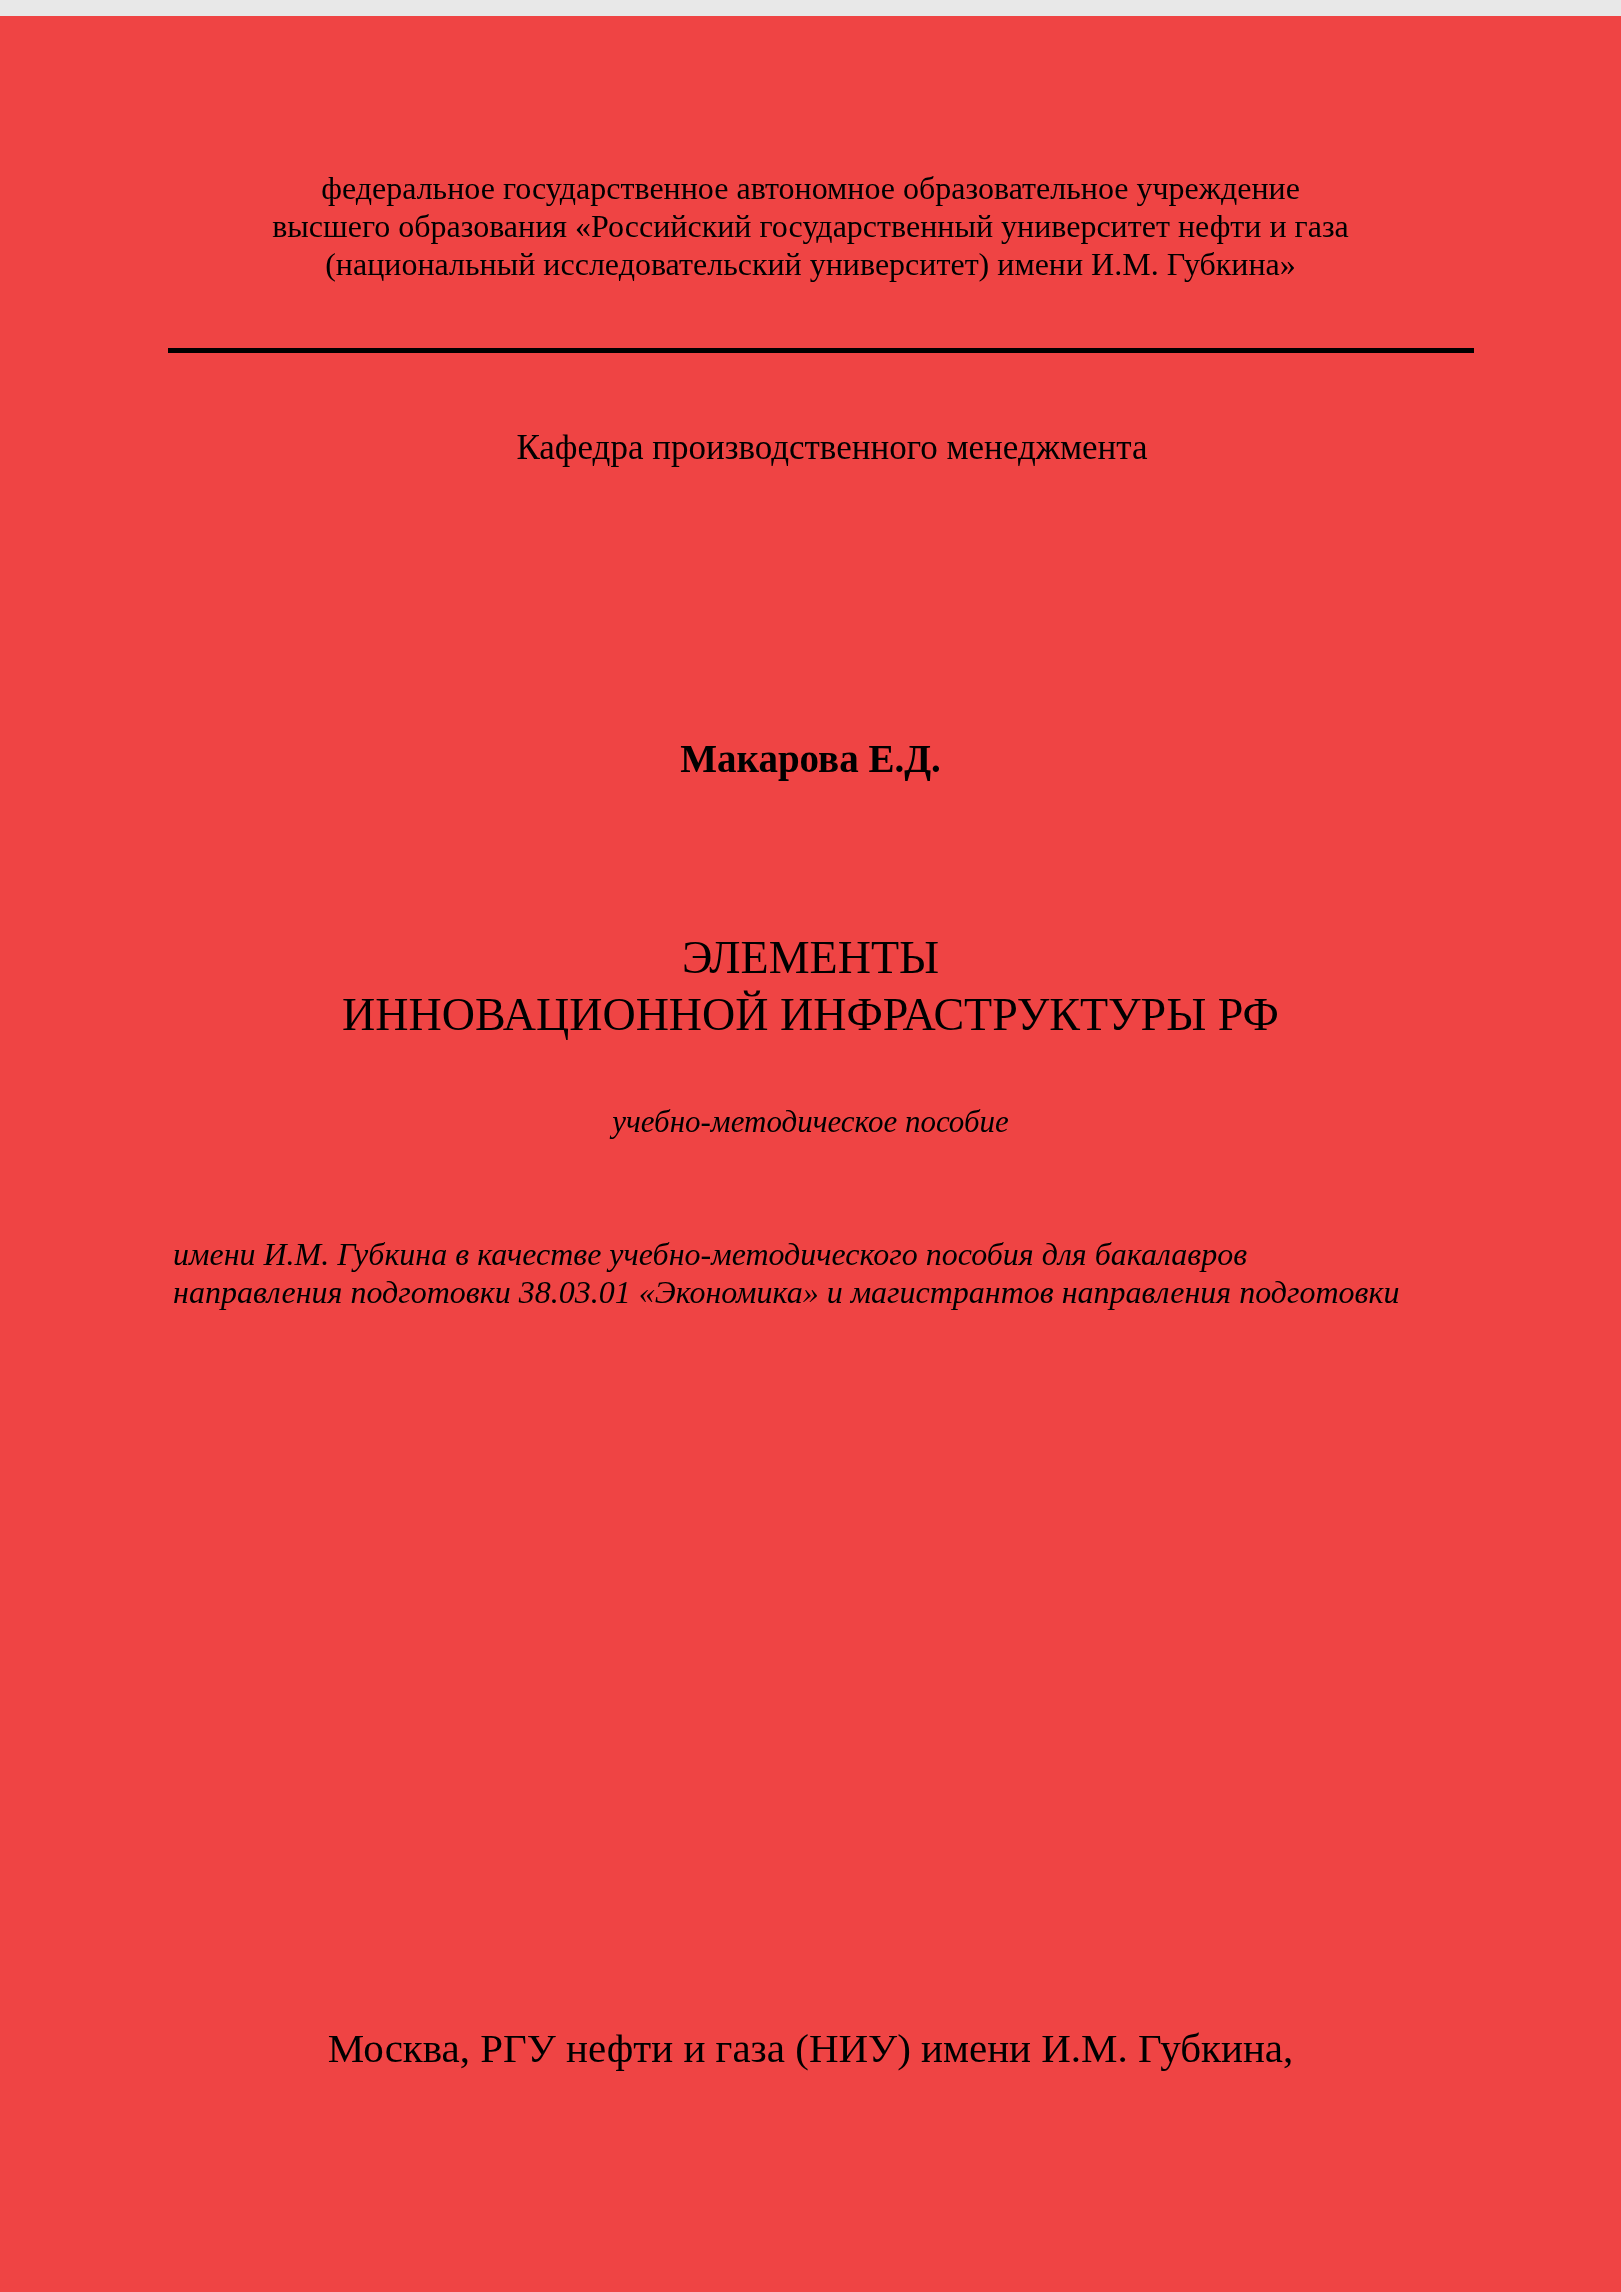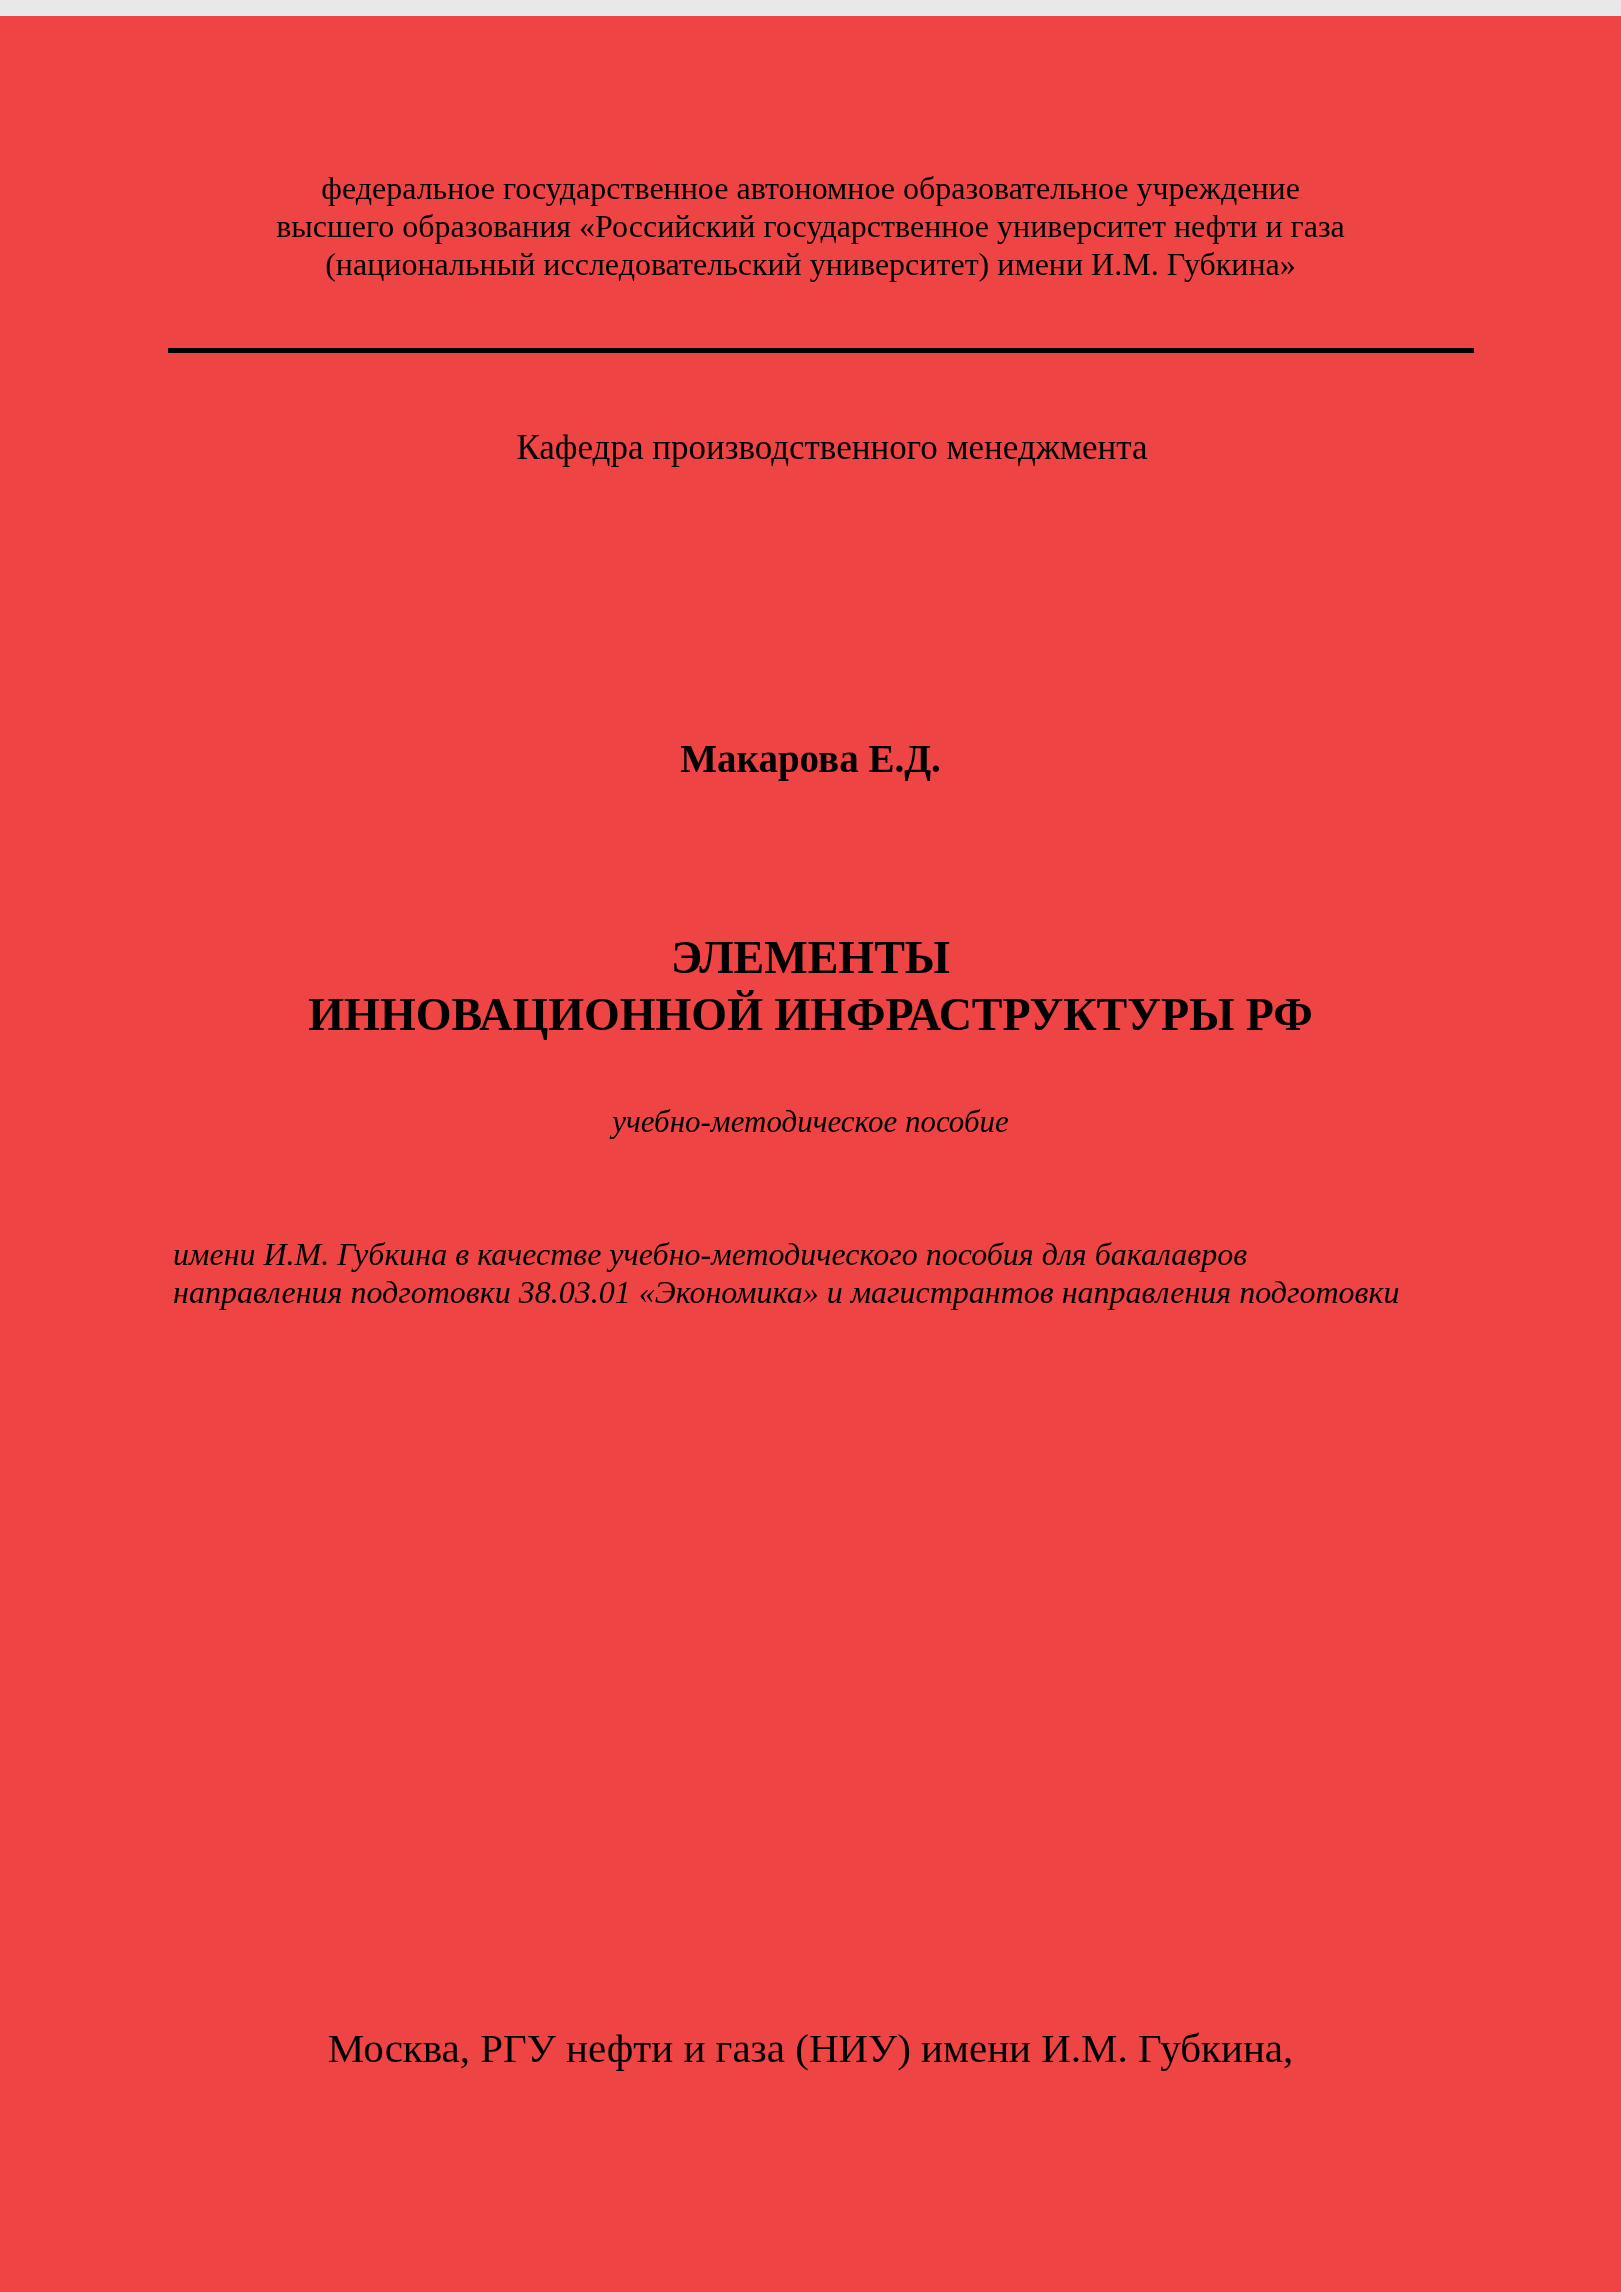--- a/index.html
+++ b/index.html
@@ -49,21 +49,21 @@
     top: 720px;
     font-size: 39px;
     line-height: 45px;
     font-weight: 700;
     white-space: nowrap;
   }
   .doc-title {
     top: 913px;
     font-size: 46px;
     line-height: 57px;
-    font-weight: 700;
+    font-weight: 400;
   }
   .doc-title div { white-space: nowrap; }
   .subtitle {
     top: 1086px;
     font-size: 31px;
     line-height: 39px;
     font-style: italic;
     white-space: nowrap;
   }
   .recommendation {
@@ -84,21 +84,21 @@
   }
   .imprint div { white-space: nowrap; }
 </style>
 </head>
 <body>
 
 <div class="page">
 
   <div class="centered org-block">
     <div class="org-line">федеральное государственное автономное образовательное учреждение</div>
-    <div class="org-line">высшего образования «Российский государственное университет нефти и газа</div>
+    <div class="org-line">высшего образования «Российский государственный университет нефти и газа</div>
     <div class="org-line">(национальный исследовательский университет) имени И.М. Губкина»</div>
   </div>
 
   <div class="divider-rule"></div>
 
   <div class="centered department">Кафедра производственного менеджмента</div>
 
   <div class="centered author">Макарова Е.Д.</div>
 
   <div class="centered doc-title">

